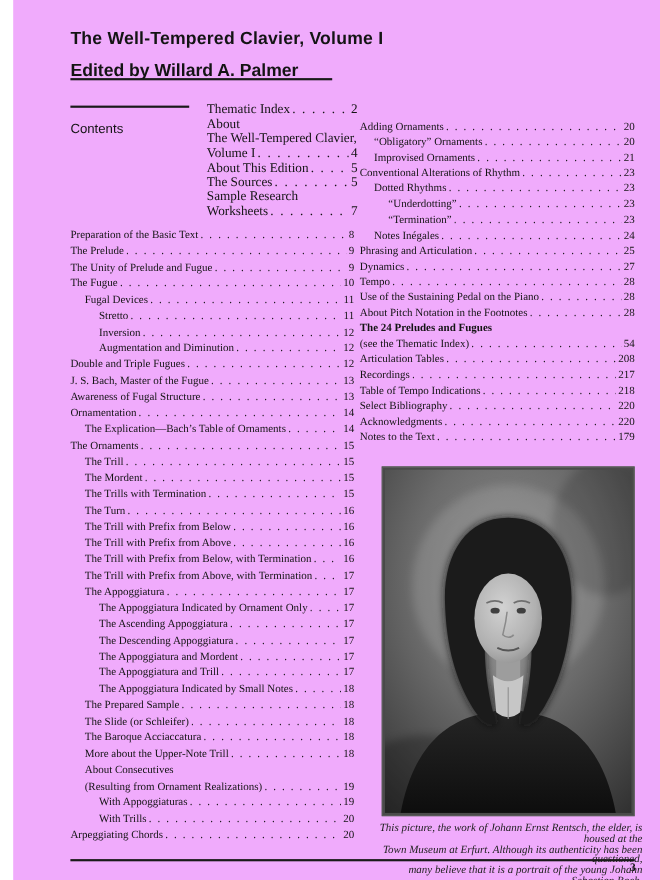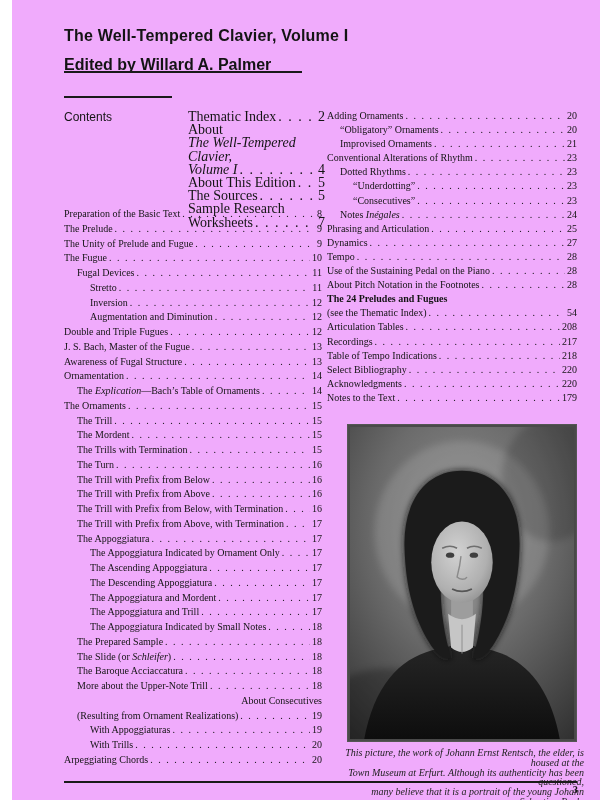--- a/index.html
+++ b/index.html
@@ -7,28 +7,28 @@
         font-family:"Liberation Serif",serif;color:#141414;margin-left:12px;}
   .title{position:absolute;left:52px;top:16px;font-family:"Liberation Sans",sans-serif;
          font-weight:700;font-size:16px;letter-spacing:.2px;}
   .subtitle{position:absolute;left:52px;top:43px;font-family:"Liberation Sans",sans-serif;
          font-weight:700;font-size:16px;}
   .rule-header{position:absolute;left:52px;top:71px;width:238px;height:2px;background:#1a1a1a;}
   .contents-rule{position:absolute;left:52px;top:96px;width:108px;height:2px;background:#1a1a1a;}
   .contents-label{position:absolute;left:52px;top:110px;font-family:"Liberation Sans",sans-serif;
          font-weight:400;font-size:12px;}
   .toc{position:absolute;}
-  .intro-list{left:176px;top:110px;width:137px;font-size:14px;line-height:13.2px;}
+  .intro-list{left:176px;top:93px;width:137px;font-size:12px;line-height:13.2px;}
   .right-col{left:315px;top:109px;width:250px;font-size:10px;line-height:14.1px;}
   .left-col{left:52px;top:207px;width:258px;font-size:10px;line-height:14.75px;}
-  .toc-entry.ind1{padding-left:13px;text-align:right;}
+  .toc-entry.ind1{padding-left:13px;}
   .toc-entry.ind2{padding-left:26px;}
   .toc-line{display:flex;align-items:baseline;}
   .toc-label{white-space:nowrap;}
-  .it{font-style:italic;}
+  .it{}
   .bd{font-weight:700;}
   .toc-dots{flex:1 1 auto;overflow:hidden;white-space:nowrap;min-width:6px;margin:0 2px;}
   .toc-dots::after{content:". . . . . . . . . . . . . . . . . . . . . . . . . . . . . . . . . . . . . . . . . . . . . . . . .";
          letter-spacing:1.5px;}
   .toc-page{white-space:nowrap;}
   .portrait{position:absolute;left:335px;top:424px;width:230px;height:318px;margin:0;
          border:1px solid #555;box-sizing:border-box;background:#777;}
   .portrait svg{display:block;width:100%;height:100%;}
   .caption{position:absolute;left:324px;top:748px;width:248px;text-align:right;
          font-size:10px;line-height:9.8px;font-style:italic;color:#222;}
@@ -387,21 +387,21 @@
       </div>
       <div class="toc-entry ind2">
         <div class="toc-line">
           <span class="toc-label">“Underdotting”</span>
           <span class="toc-dots"></span>
           <span class="toc-page">23</span>
         </div>
       </div>
       <div class="toc-entry ind2">
         <div class="toc-line">
-          <span class="toc-label">“Consecutives”</span>
+          <span class="toc-label">“Termination”</span>
           <span class="toc-dots"></span>
           <span class="toc-page">23</span>
         </div>
       </div>
       <div class="toc-entry ind1">
         <div class="toc-line">
           <span class="toc-label"><span>Notes </span><span class="it">Inégales</span></span>
           <span class="toc-dots"></span>
           <span class="toc-page">24</span>
         </div>

